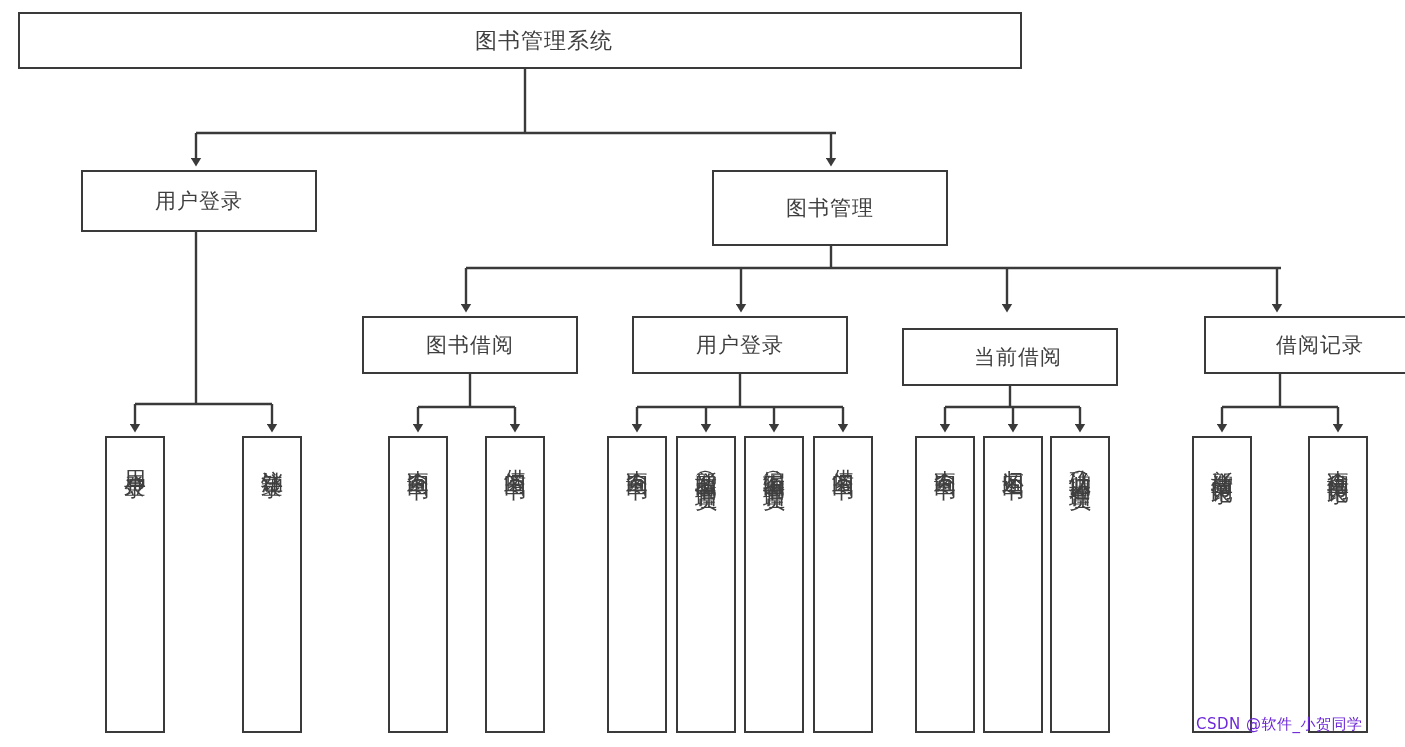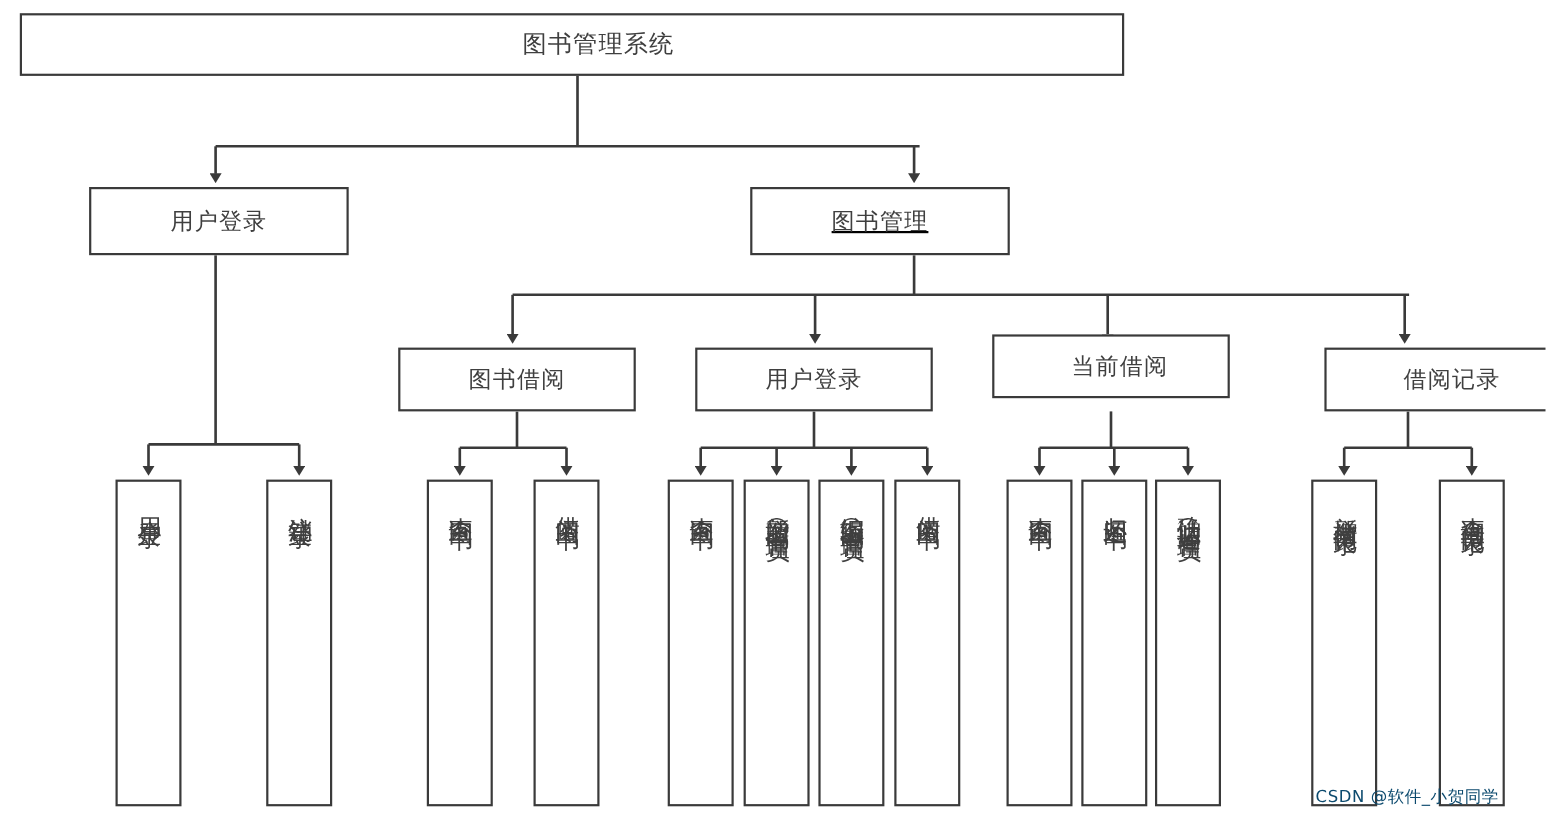--- a/index.html
+++ b/index.html
@@ -42,21 +42,21 @@
     font-size:22px;
     line-height:1.18;
     letter-spacing:3px;
     white-space:normal;
     max-height:278px;
   }
   #watermark{
     position:absolute;
     left:1196px;top:715px;
     font-size:15px;
-    color:#0c4a6e;
+    color:#6d28d9;
     white-space:nowrap;
     letter-spacing:0.5px;
     pointer-events:none;
   }
 </style>
 </head>
 <body>
 
 <div id="diagram-root">
 
@@ -110,31 +110,31 @@
     </g>
   </svg>
 
   <div class="node root" style="left:18px;top:12px;width:1004px;height:57px;padding-left:48px;">
     <span class="node-label">图书管理系统</span>
   </div>
 
   <div class="node" style="left:81px;top:170px;width:236px;height:62px;">
     <span class="node-label">用户登录</span>
   </div>
-  <div class="node" style="left:682px;top:170px;width:236px;height:62px;text-decoration:underline;">
+  <div class="node" style="left:712px;top:170px;width:236px;height:76px;">
     <span class="node-label">图书管理</span>
   </div>
 
   <div class="node" style="left:362px;top:316px;width:216px;height:58px;">
     <span class="node-label">图书借阅</span>
   </div>
   <div class="node" style="left:632px;top:316px;width:216px;height:58px;">
     <span class="node-label">用户登录</span>
   </div>
-  <div class="node" style="left:902px;top:304px;width:216px;height:58px;padding-left:16px;">
+  <div class="node" style="left:902px;top:328px;width:216px;height:58px;padding-left:16px;">
     <span class="node-label">当前借阅</span>
   </div>
   <div class="node" style="left:1204px;top:316px;width:232px;height:58px;">
     <span class="node-label">借阅记录</span>
   </div>
 
   <div class="node leaf" style="left:105px;top:436px;width:60px;height:297px;">
     <span class="node-label">用户登录</span>
   </div>
   <div class="node leaf" style="left:242px;top:436px;width:60px;height:297px;">

